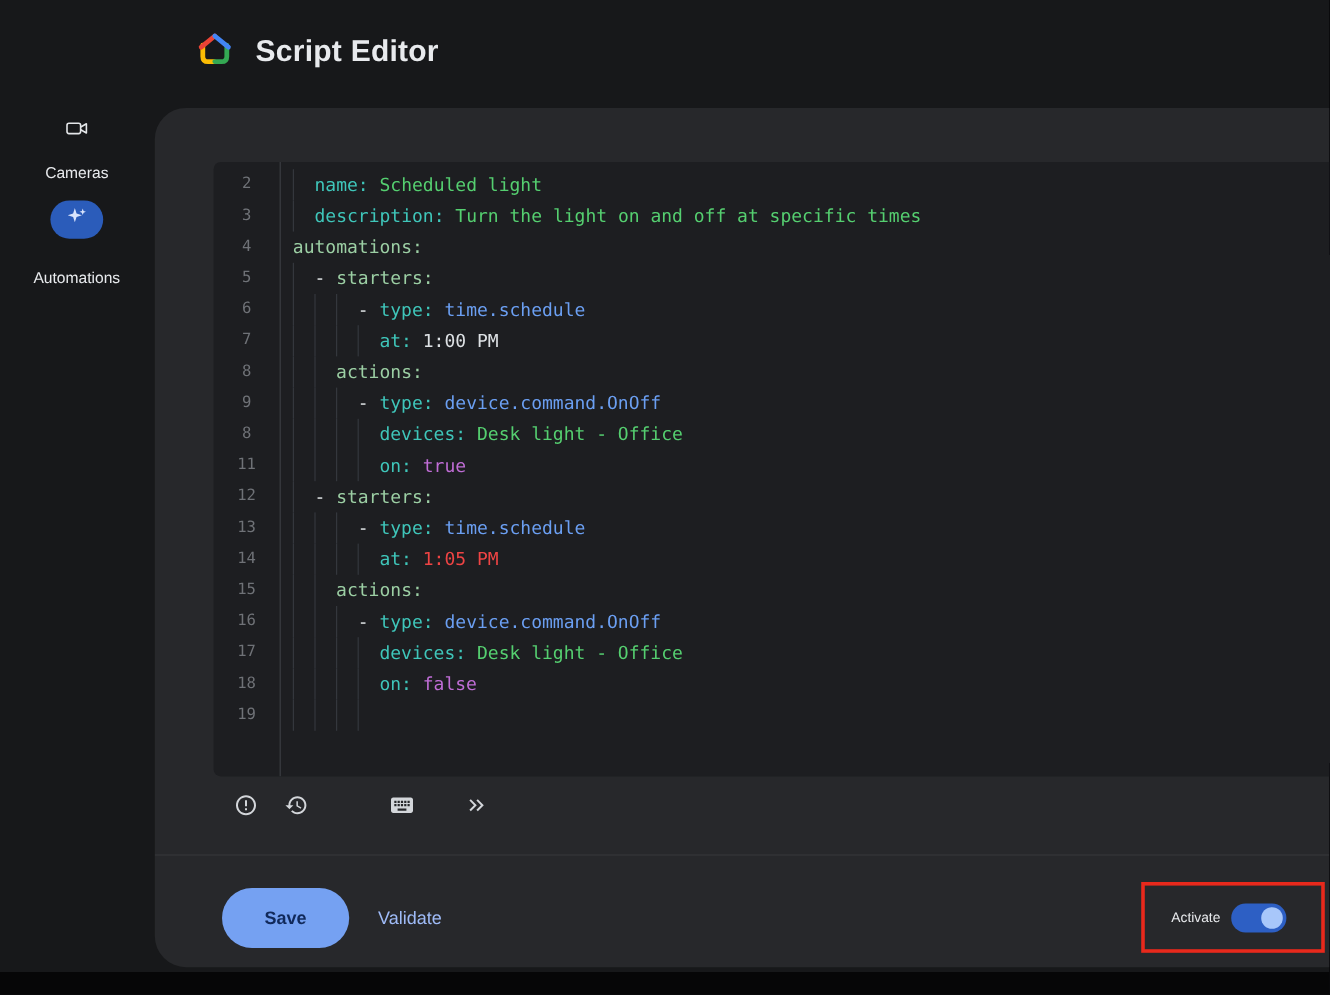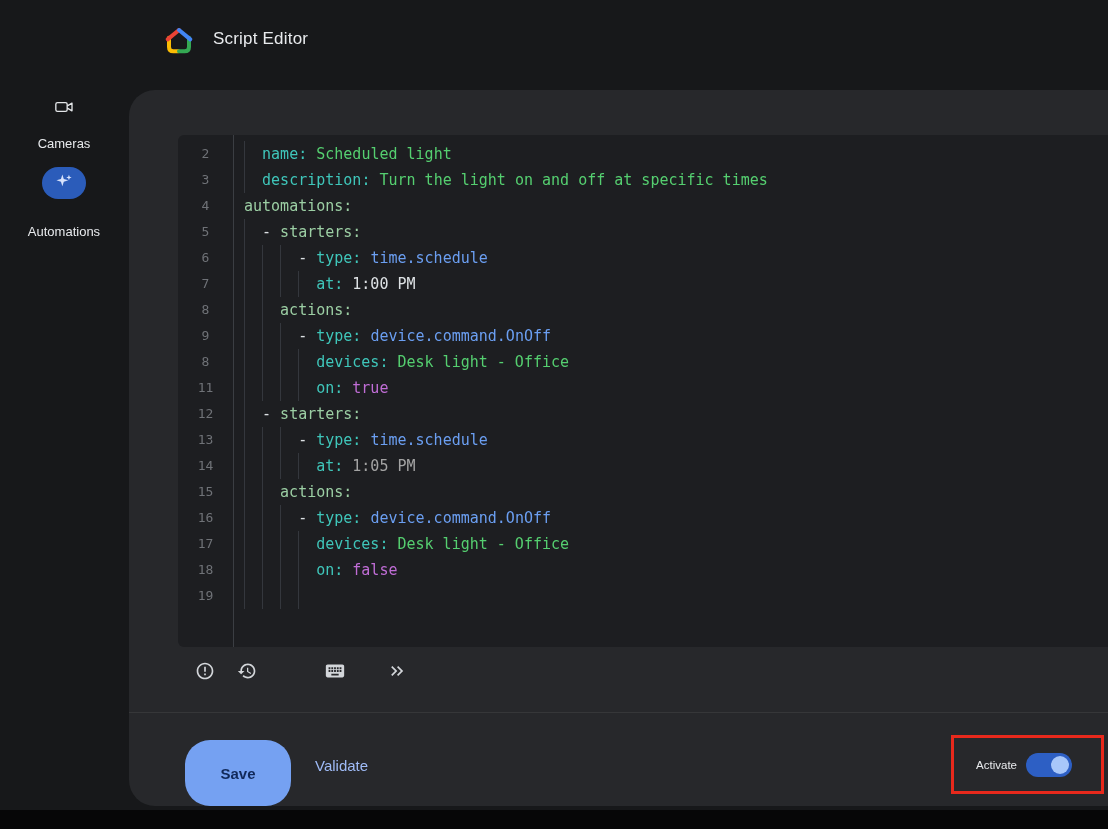--- a/index.html
+++ b/index.html
@@ -4,21 +4,21 @@
 <style>
   * { margin:0; padding:0; box-sizing:border-box; }
   html,body { background:#000; }
   .screen {
     position:relative; width:1108px; height:829px; overflow:hidden;
     background:var(--page-bg,#17181a);
     font-family:"Liberation Sans","DejaVu Sans",sans-serif;
   }
   
   .header-logo { position:absolute; left:163px; top:25px; width:32px; height:32px; }
-  .page-title { position:absolute; left:213px; top:29px; font-size:17px; font-weight:400;
+  .page-title { position:absolute; left:213px; top:29px; font-size:25px; font-weight:700;
     color:var(--text-primary,#e8eaed); letter-spacing:.2px; }
   
   .nav-item { position:absolute; left:14px; width:100px; display:flex; flex-direction:column;
     align-items:center; cursor:pointer; }
   .nav-item.cameras { top:96px; }
   .nav-item.automations { top:167px; }
   .nav-icon { height:22px; display:flex; align-items:center; justify-content:center; }
   .nav-label { margin-top:18px; font-size:13px; color:var(--text-primary,#e8eaed); }
   .nav-pill { width:44px; height:32px; border-radius:16px; background:var(--pill-bg,#2b5cba);
     display:flex; align-items:center; justify-content:center; }
@@ -44,21 +44,21 @@
   
   .toolbar { position:absolute; left:57px; top:560px; height:44px; display:flex; align-items:center; }
   .tb { width:38px; height:38px; border:0; background:transparent; border-radius:50%;
     display:flex; align-items:center; justify-content:center; cursor:pointer; }
   .tb + .tb { margin-left:4px; }
   .tb:nth-child(3) { margin-left:50px; }
   .tb:nth-child(4) { margin-left:24px; }
   .tb svg { fill:var(--icon,#d3d6da); }
   
   .divider { position:absolute; left:0; right:0; top:622px; height:1px; background:rgba(255,255,255,.07); }
-  .save-btn { position:absolute; left:56px; top:650px; width:106px; height:66px; border:0;
+  .save-btn { position:absolute; left:56px; top:650px; width:106px; height:50px; border:0;
     border-radius:25px; background:var(--save-bg,#75a1f2); color:var(--save-text,#11295a);
     font-family:inherit; font-size:15px; font-weight:700; cursor:pointer; }
   .validate-btn { position:absolute; left:186px; top:650px; height:50px; border:0; background:none;
     color:var(--validate-text,#9fbbf7); font-family:inherit; font-size:15px; font-weight:400; cursor:pointer; }
   .activate { position:absolute; right:36px; top:650px; height:50px; display:flex;
     align-items:center; gap:9px; }
   .activate-label { font-size:11.5px; color:var(--text-primary,#e8eaed);margin-left:38px; }
   .switch { position:relative; display:inline-block; width:46px; height:24px; border-radius:12px;
     background:var(--toggle-track,#2d5fc4); cursor:pointer; }
   .switch .thumb { position:absolute; right:3px; top:3px; width:18px; height:18px; border-radius:50%;
@@ -115,21 +115,21 @@
           <div class="cl"><span class="ln">4</span><span class="ct"><span style="color: rgb(156, 207, 164);">automations:</span></span></div>
           <div class="cl"><span class="ln">5</span><span class="ct"><span class="ind"></span><span style="color: rgb(221, 225, 228);">- </span><span style="color: rgb(156, 207, 164);">starters:</span></span></div>
           <div class="cl"><span class="ln">6</span><span class="ct"><span class="ind"></span><span class="ind"></span><span class="ind"></span><span style="color: rgb(221, 225, 228);">- </span><span style="color: rgb(63, 198, 186);">type:</span><span style="color: rgb(107, 159, 242);"> time.schedule</span></span></div>
           <div class="cl"><span class="ln">7</span><span class="ct"><span class="ind"></span><span class="ind"></span><span class="ind"></span><span class="ind"></span><span style="color: rgb(63, 198, 186);">at:</span><span style="color: rgb(221, 225, 228);"> 1:00 PM</span></span></div>
           <div class="cl"><span class="ln">8</span><span class="ct"><span class="ind"></span><span class="ind"></span><span style="color: rgb(156, 207, 164);">actions:</span></span></div>
           <div class="cl"><span class="ln">9</span><span class="ct"><span class="ind"></span><span class="ind"></span><span class="ind"></span><span style="color: rgb(221, 225, 228);">- </span><span style="color: rgb(63, 198, 186);">type:</span><span style="color: rgb(107, 159, 242);"> device.command.OnOff</span></span></div>
           <div class="cl"><span class="ln">8</span><span class="ct"><span class="ind"></span><span class="ind"></span><span class="ind"></span><span class="ind"></span><span style="color: rgb(63, 198, 186);">devices:</span><span style="color: rgb(85, 207, 112);"> Desk light - Office</span></span></div>
           <div class="cl"><span class="ln">11</span><span class="ct"><span class="ind"></span><span class="ind"></span><span class="ind"></span><span class="ind"></span><span style="color: rgb(63, 198, 186);">on:</span><span style="color: rgb(192, 109, 214);"> true</span></span></div>
           <div class="cl"><span class="ln">12</span><span class="ct"><span class="ind"></span><span style="color: rgb(221, 225, 228);">- </span><span style="color: rgb(156, 207, 164);">starters:</span></span></div>
           <div class="cl"><span class="ln">13</span><span class="ct"><span class="ind"></span><span class="ind"></span><span class="ind"></span><span style="color: rgb(221, 225, 228);">- </span><span style="color: rgb(63, 198, 186);">type:</span><span style="color: rgb(107, 159, 242);"> time.schedule</span></span></div>
-          <div class="cl"><span class="ln">14</span><span class="ct"><span class="ind"></span><span class="ind"></span><span class="ind"></span><span class="ind"></span><span style="color: rgb(63, 198, 186);">at:</span><span style="color: #a3a3a3;"> 1:05 PM</span></span></div>
+          <div class="cl"><span class="ln">14</span><span class="ct"><span class="ind"></span><span class="ind"></span><span class="ind"></span><span class="ind"></span><span style="color: rgb(63, 198, 186);">at:</span><span style="color: #ef4444;"> 1:05 PM</span></span></div>
           <div class="cl"><span class="ln">15</span><span class="ct"><span class="ind"></span><span class="ind"></span><span style="color: rgb(156, 207, 164);">actions:</span></span></div>
           <div class="cl"><span class="ln">16</span><span class="ct"><span class="ind"></span><span class="ind"></span><span class="ind"></span><span style="color: rgb(221, 225, 228);">- </span><span style="color: rgb(63, 198, 186);">type:</span><span style="color: rgb(107, 159, 242);"> device.command.OnOff</span></span></div>
           <div class="cl"><span class="ln">17</span><span class="ct"><span class="ind"></span><span class="ind"></span><span class="ind"></span><span class="ind"></span><span style="color: rgb(63, 198, 186);">devices:</span><span style="color: rgb(85, 207, 112);"> Desk light - Office</span></span></div>
           <div class="cl"><span class="ln">18</span><span class="ct"><span class="ind"></span><span class="ind"></span><span class="ind"></span><span class="ind"></span><span style="color: rgb(63, 198, 186);">on:</span><span style="color: rgb(192, 109, 214);"> false</span></span></div>
           <div class="cl"><span class="ln">19</span><span class="ct"><span class="ind"></span><span class="ind"></span><span class="ind"></span><span class="ind"></span></span></div>
         </div>
       <div class="gutter-line"></div>
     </div>
 
     <div class="toolbar">

